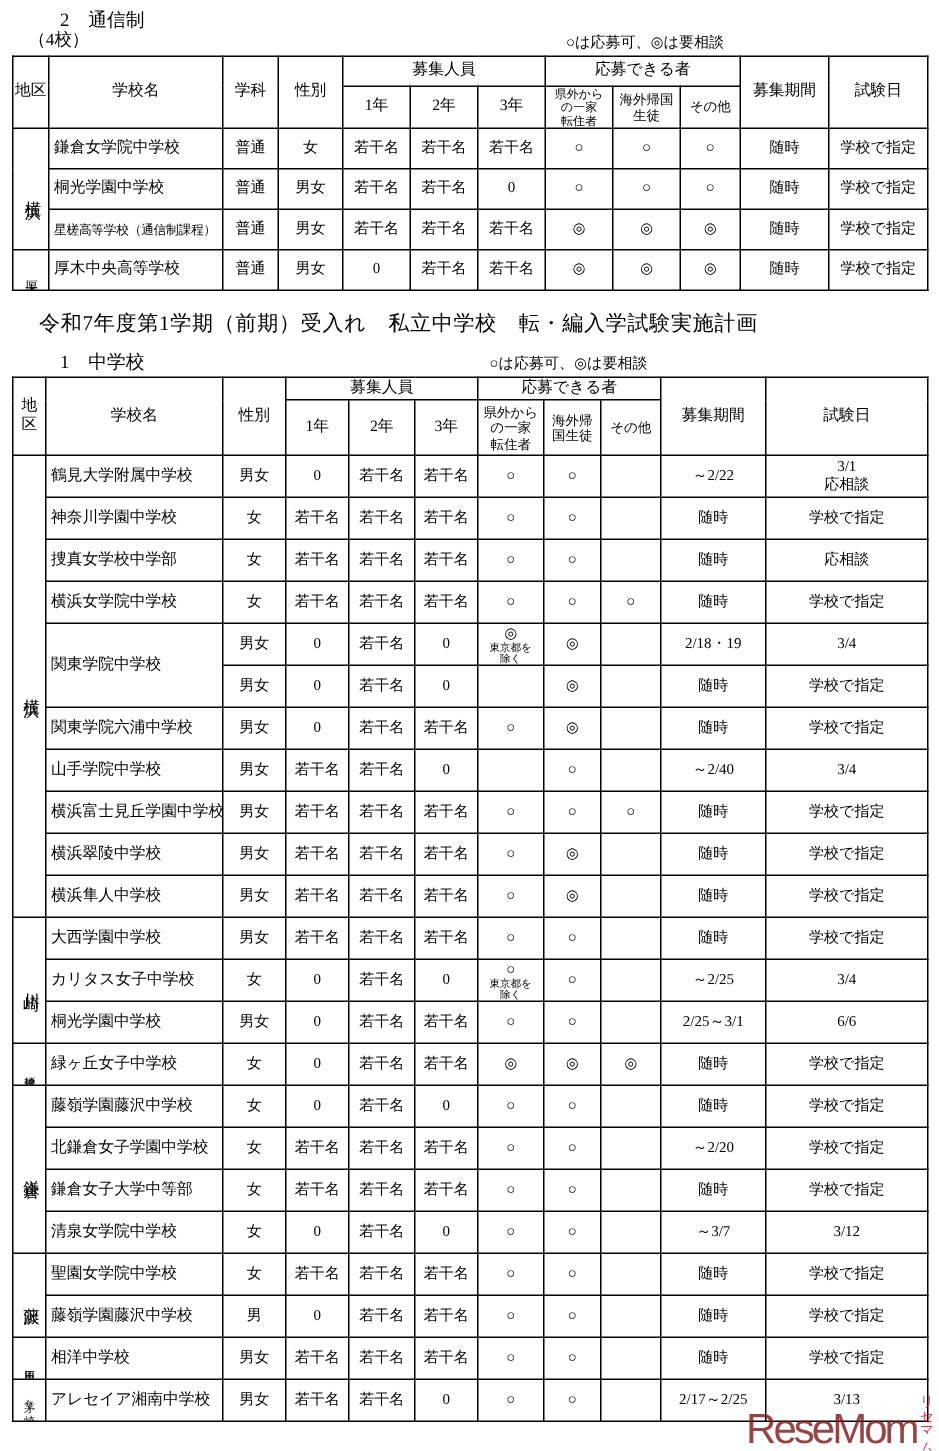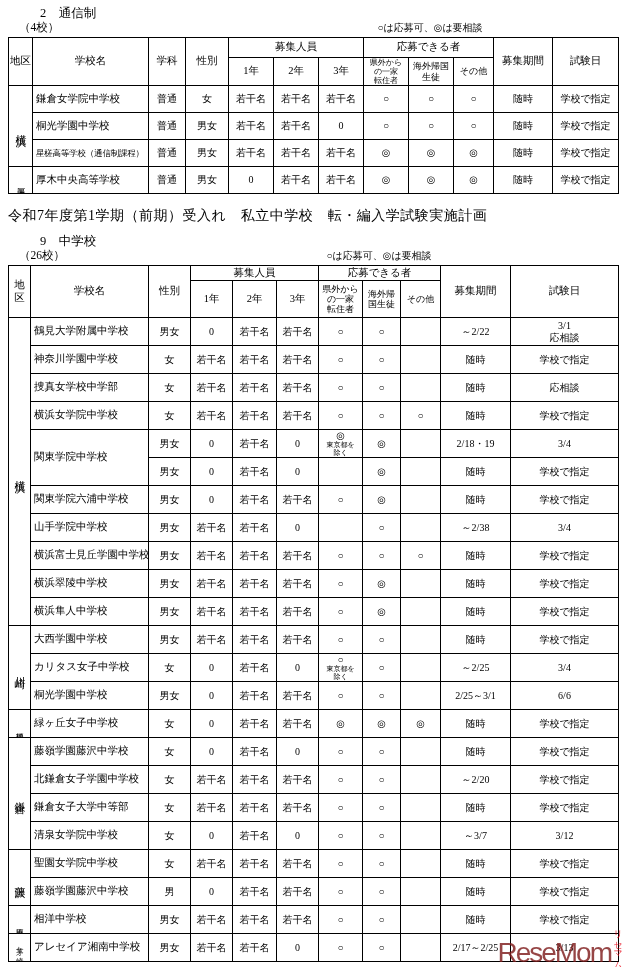--- a/index.html
+++ b/index.html
@@ -8,21 +8,21 @@
     font-family:"Liberation Serif","DejaVu Serif",serif;
     overflow:hidden;position:relative;
   }
   .page{padding:6px 8px 0;position:relative;}
   .sec-head{position:relative;width:610px;margin-bottom:2px;}
   .sec-label{font-size:12.5px;line-height:1.2;margin-left:32px;}
   .sec-count{font-size:11.5px;margin-left:11px;line-height:1.2;}
   .legend{position:absolute;bottom:0;font-size:10px;}
   .legend-1{left:357px;width:130px;text-align:center;}
   .legend-2{left:310px;width:122px;text-align:center;}
-  .doc-title{font-size:14px;margin:13px 0 9px;letter-spacing:0.5px;}
+  .doc-title{font-size:14px;margin:13px 18px 9px;letter-spacing:0.5px;}
   table{border-collapse:collapse;table-layout:fixed;width:610px;}
   th,td{
     border:1px solid #000;text-align:center;vertical-align:middle;
     font-weight:normal;padding:0 1px;overflow:hidden;
     white-space:pre-line;line-height:1.2;
   }
   th{font-size:10.5px;margin-top:40px;}
   th.sh{font-size:8px;line-height:1.15;padding:0;}
   th.sh2{font-size:9px;line-height:1.15;padding:0;}
   td{font-size:10px;}
@@ -150,22 +150,21 @@
           <td>◎</td>
           <td>随時</td>
           <td>学校で指定</td>
         </tr>
       </tbody>
   </table>
 
   <div class="doc-title">令和7年度第1学期（前期）受入れ　私立中学校　転・編入学試験実施計画</div>
 
   <div class="sec-head">
-    <div class="sec-label">9　中学校</div>
-    <div class="sec-count">（26校）</div>
+    <div class="sec-label">1　中学校</div>
     <div class="legend legend-2">○は応募可、◎は要相談</div>
   </div>
 
   <table class="t2">
     <colgroup>
       <col style="width:22px">
         <col style="width:118px">
         <col style="width:42px">
       <col style="width:42px">
         <col style="width:44px">
@@ -287,21 +286,21 @@
         </tr>
         <tr>
           <td class="school" rowspan="1">山手学院中学校</td>
           <td>男女</td>
           <td>若干名</td>
           <td>若干名</td>
           <td>0</td>
           <td></td>
           <td>○</td>
           <td></td>
-          <td>～2/38</td>
+          <td>～2/40</td>
           <td>3/4</td>
         </tr>
         <tr>
           <td class="school" rowspan="1">横浜富士見丘学園中学校</td>
           <td>男女</td>
           <td>若干名</td>
           <td>若干名</td>
           <td>若干名</td>
           <td>○</td>
           <td>○</td>

